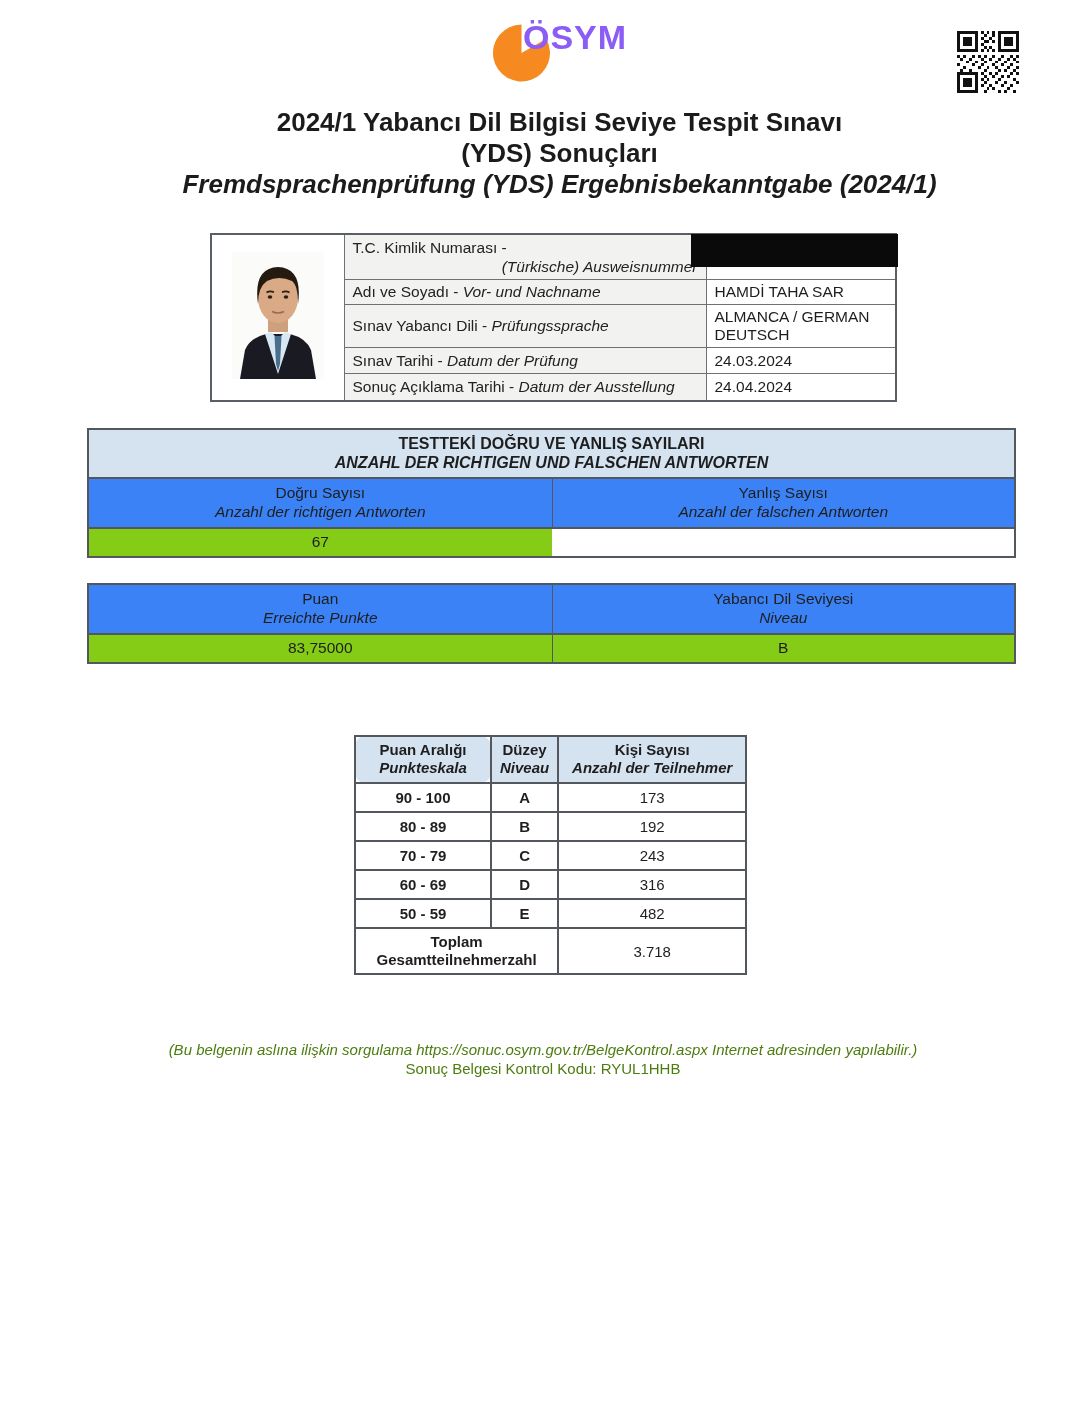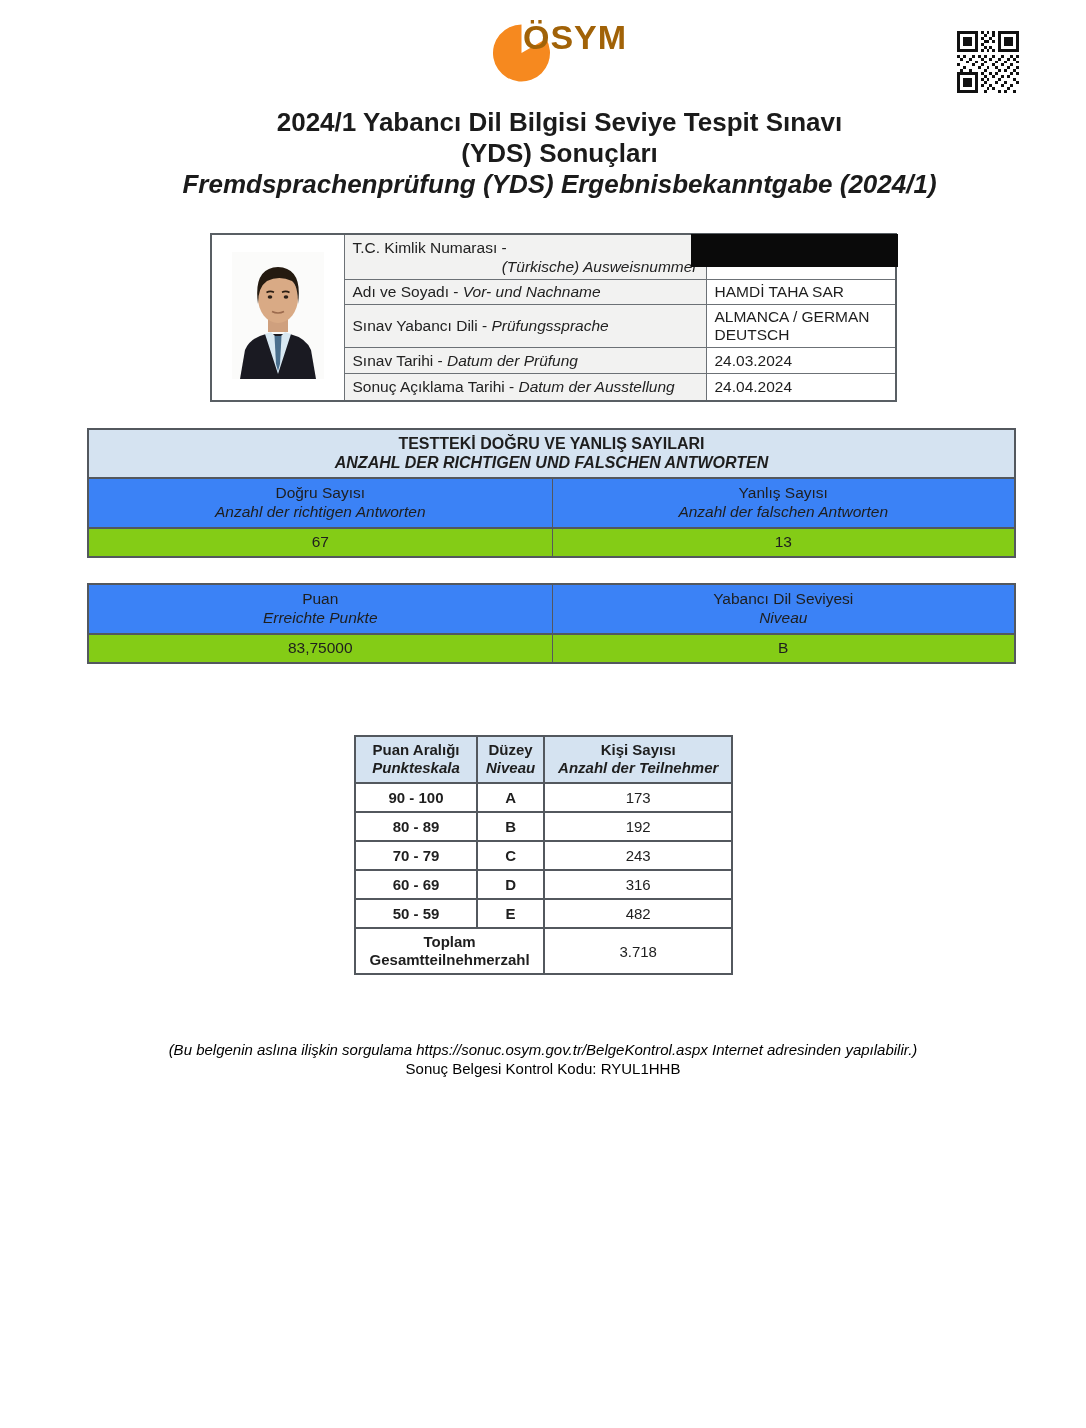--- a/index.html
+++ b/index.html
@@ -3,21 +3,21 @@
 <meta charset="utf-8">
 <style>
   * { margin:0; padding:0; box-sizing:border-box; }
   html,body { background:#ffffff; }
   body { font-family:"Liberation Sans", sans-serif; color:#1e1e1e; }
   .page { position:relative; width:1086px; height:1428px; background:#ffffff; margin:0 auto; overflow:hidden; }
 
   
   .logo { position:absolute; left:492px; top:20px; width:140px; height:66px; }
   .logo svg { position:absolute; left:0; top:2px; }
-  .logo-text { position:absolute; left:31px; top:-2px; font-size:34px; font-weight:bold; color:#a16207; letter-spacing:1px; }
+  .logo-text { position:absolute; left:31px; top:-2px; font-size:34px; font-weight:bold; color:#8b5cf6; letter-spacing:1px; }
 
   
   .qr { position:absolute; left:956px; top:31px; width:64px; height:62px; }
 
   
   .title { position:absolute; left:0; top:107px; width:100%; text-align:center;
            font-size:26px; font-weight:bold; line-height:31px; color:#1b1b1b;padding-left:33px; }
   .title .de-line { font-style:italic; }
 
   
@@ -47,29 +47,29 @@
   .st-sub .de { font-style:italic; }
   .st-val .st-cell { padding:4px 0 5px 0; font-size:15.5px; background:#84cc16; }
 
   
   .stats { position:absolute; left:354px; top:735px; }
   table.stats-t { border-collapse:collapse; table-layout:fixed; border:2.5px solid #3f4449; }
   table.stats-t th, table.stats-t td { border:2px solid #53585e; text-align:center; font-size:15px; }
   table.stats-t th { background:#d5e3f1; padding:4px 8px 5px 8px; line-height:18px; }
   th .tr { font-weight:bold; display:block; }
   th .de { font-weight:bold; font-style:italic; display:block; }
-  .c-range { width:122px; } .c-level { width:58px; } .c-count { width:188px; }
+  .c-range { width:136px;border-radius:10px; } .c-level { width:58px; } .c-count { width:188px; }
   td.range { font-weight:bold; height:29px; background:#fff; }
   td.level { font-weight:bold; background:#fff; }
   td.count { background:#fff; }
   td.total-lbl { font-weight:bold; line-height:18px; padding:4px 2px; background:#fff; }
   td.total-count { background:#fff; }
 
   
-  .footer { position:absolute; left:0; top:1040px; width:100%; text-align:center; color:#000000; }
+  .footer { position:absolute; left:0; top:1040px; width:100%; text-align:center; color:#4d7c0f; }
   .footer .f1 { font-style:italic; font-size:15px; line-height:19px; }
   .footer .f2 { font-size:15px; line-height:19px; }
 </style>
 </head>
 <body>
 
 <div class="page">
 
   <div class="logo">
     <svg width="60" height="62" viewBox="0 0 60 62">
@@ -249,21 +249,20 @@
         <div>Doğru Sayısı</div>
         <div class="de">Anzahl der richtigen Antworten</div>
       </div>
       <div class="st-cell">
         <div>Yanlış Sayısı</div>
         <div class="de">Anzahl der falschen Antworten</div>
       </div>
     </div>
     <div class="st-row st-val">
       <div class="st-cell">67</div>
-      <div class="st-cell">13</div>
     </div>
   </div>
 
   <div class="score-table score-2">
     <div class="st-row st-sub">
       <div class="st-cell">
         <div>Puan</div>
         <div class="de">Erreichte Punkte</div>
       </div>
       <div class="st-cell">

